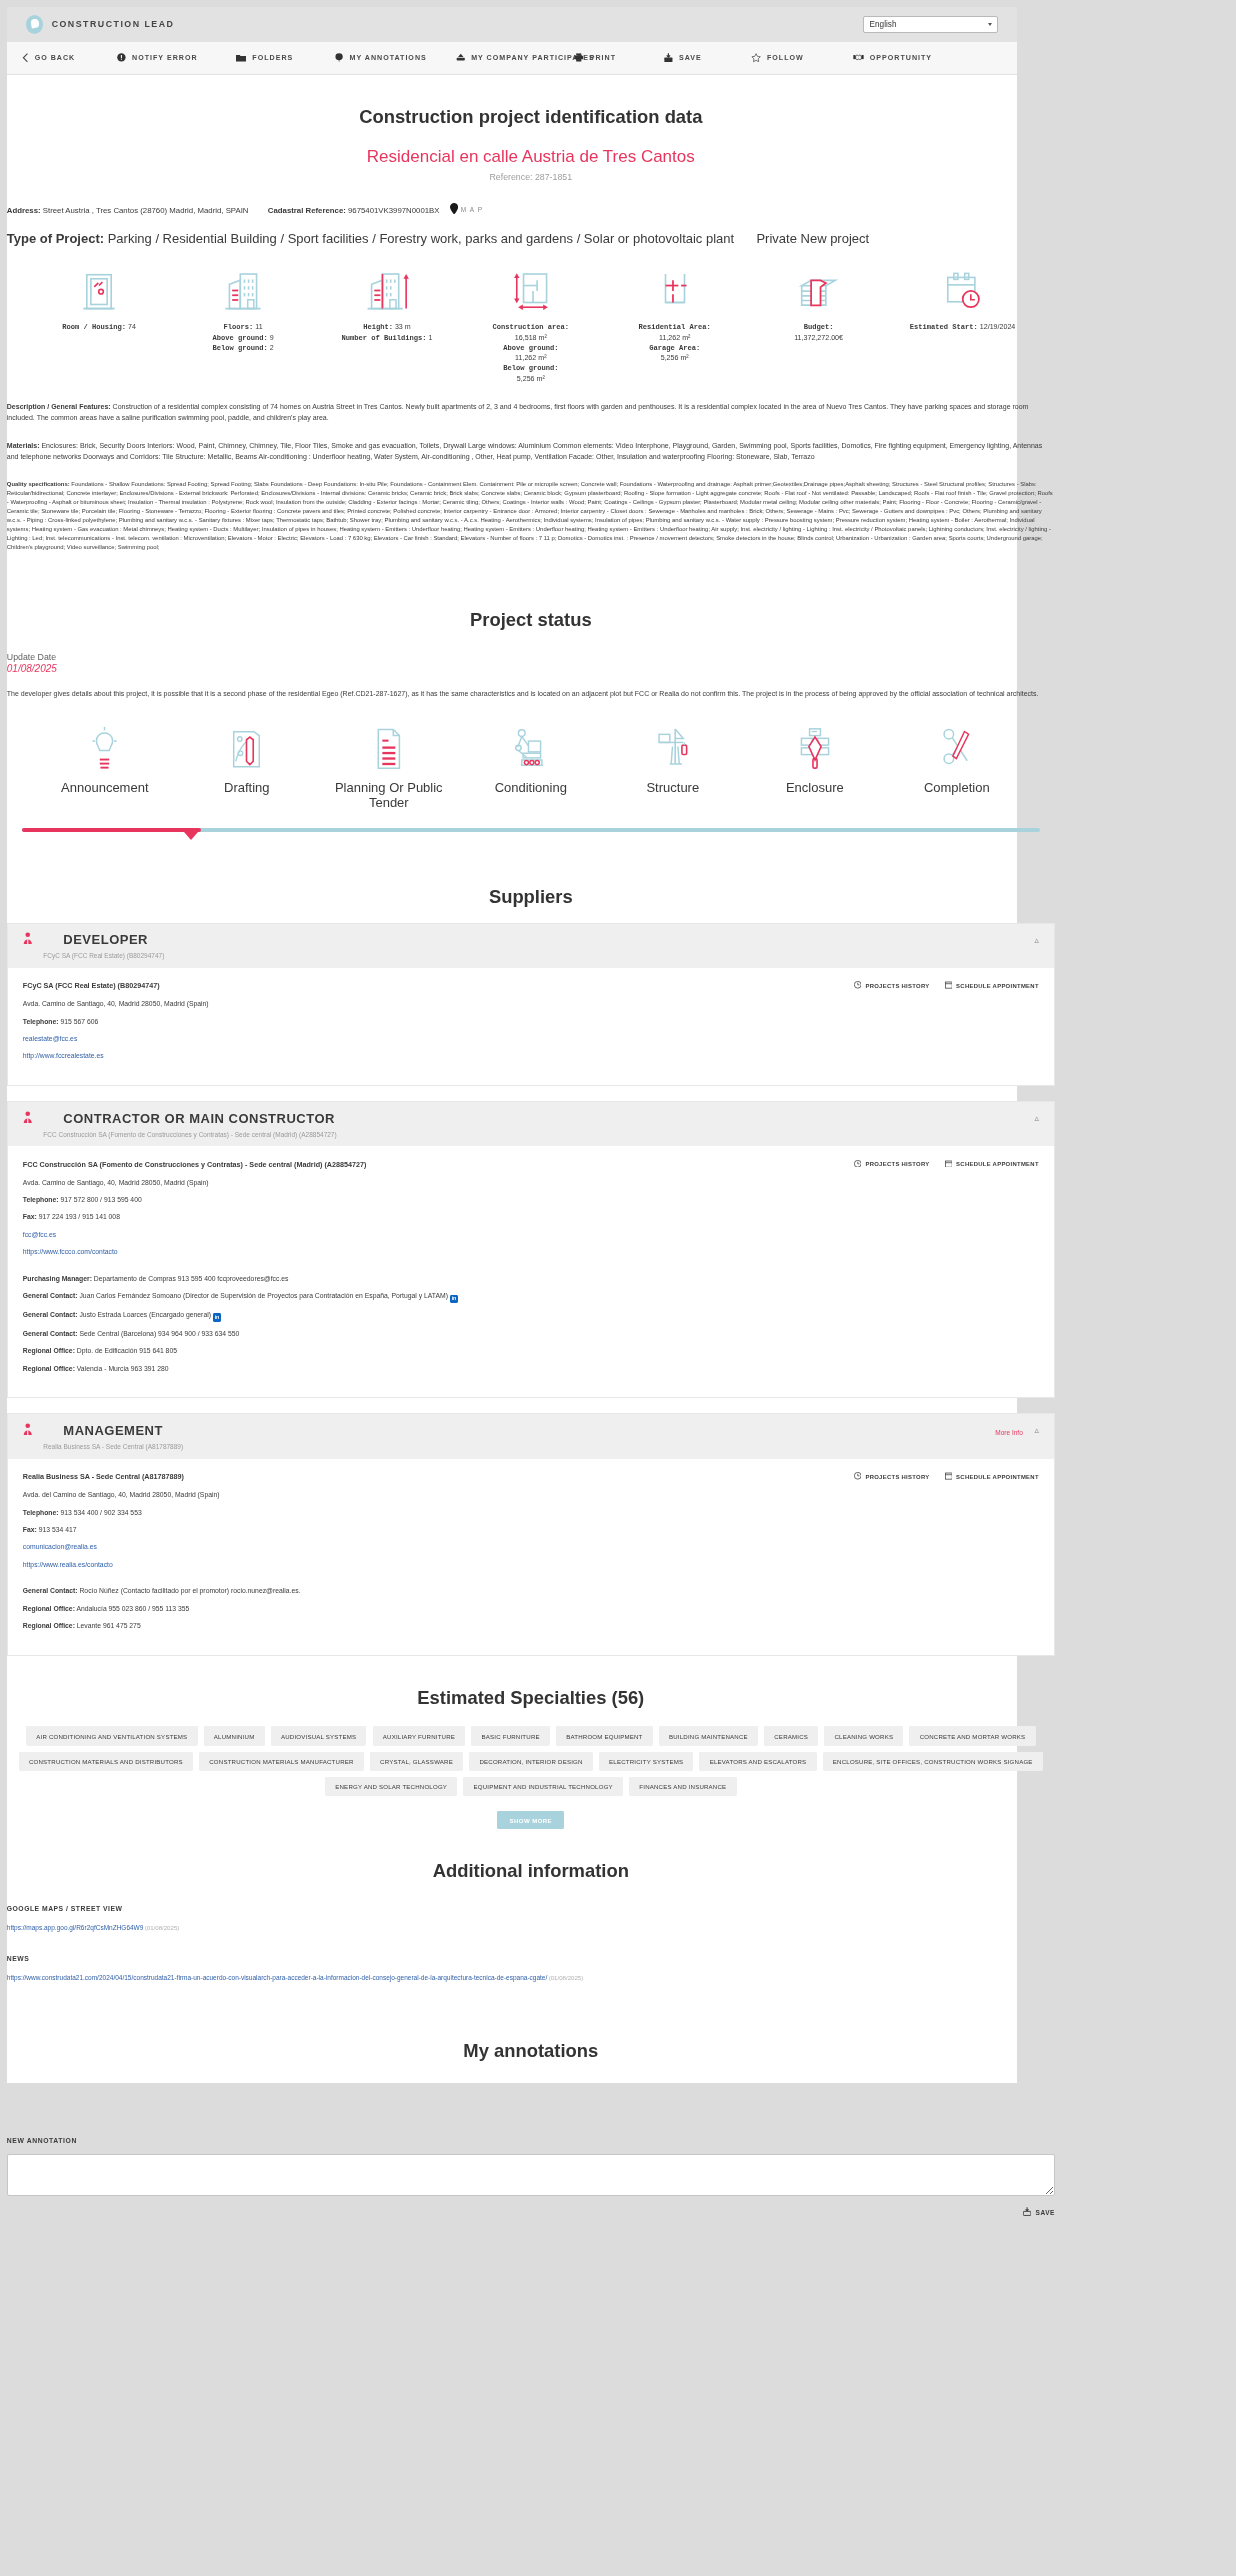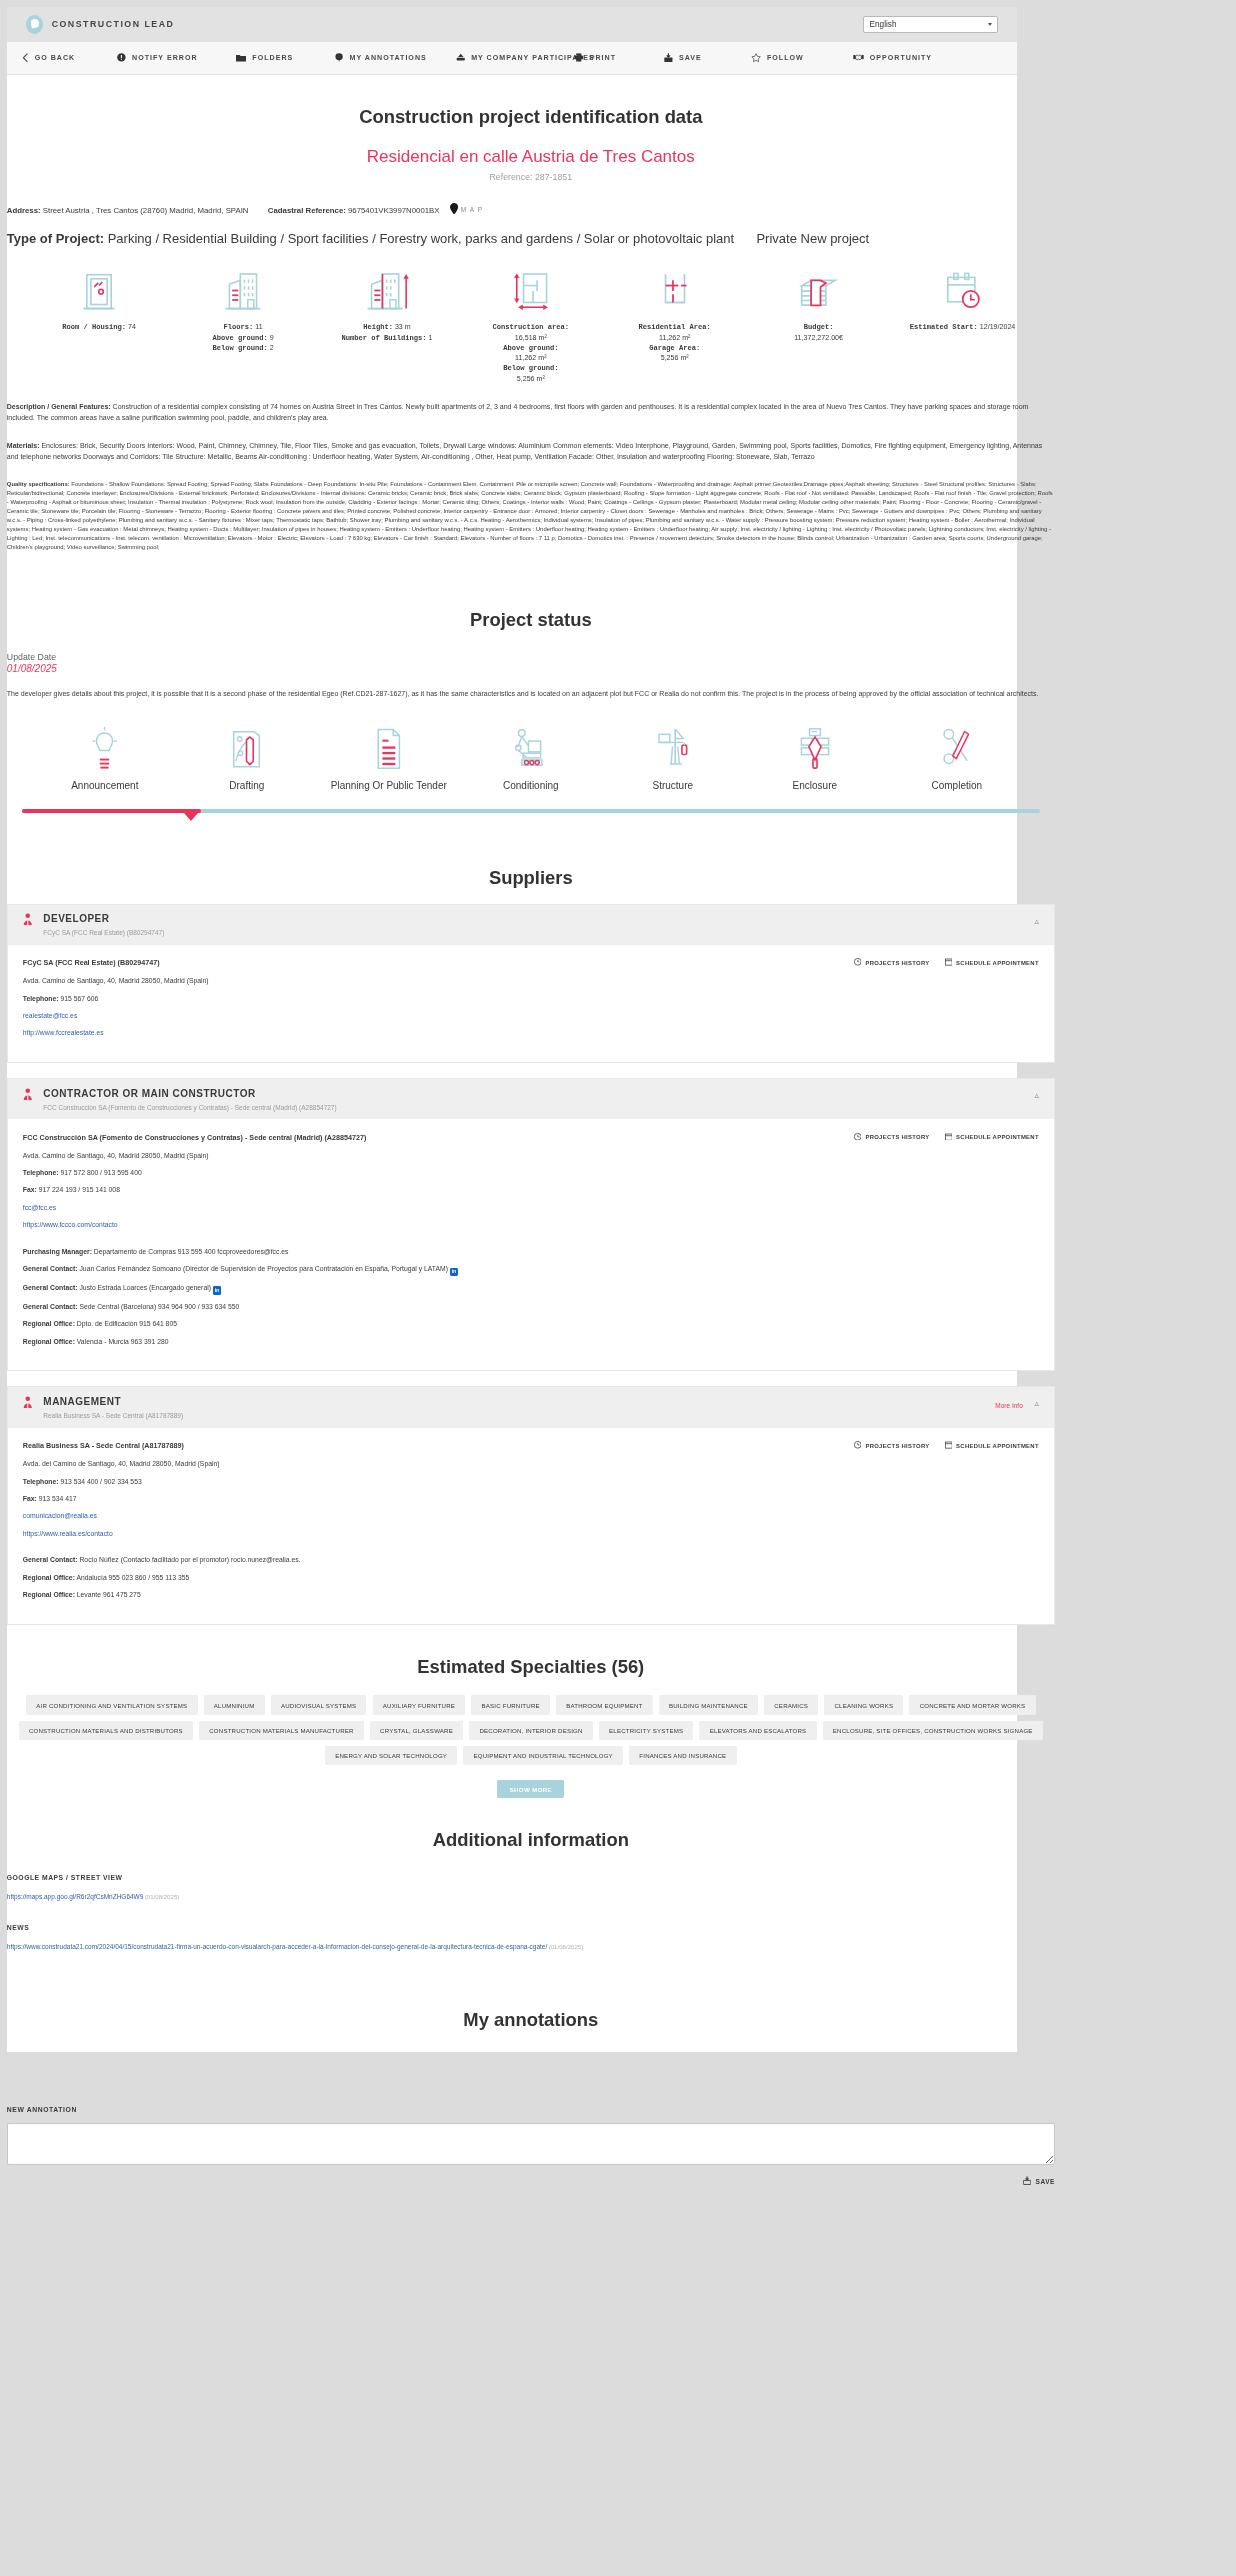--- a/index.html
+++ b/index.html
@@ -141,21 +141,21 @@
 
   
   .status-wrap { padding-top: 27px; }
   .upd-label { font-size: 8.8px; color: #636363; margin-top: 20.4px; }
   .upd-date { font-size: 10px; color: #e8355e; margin-top: 1.4px; font-style: italic; }
   .status-desc { font-size: 7px; line-height: 1.6; margin-top: 13.6px; }
 
   .timeline { display: flex; margin-top: 23px; padding: 0 27px; }
   .tl-step { flex: 1; text-align: center; }
   .tl-step .gfx { height: 49px; display: flex; align-items: flex-end; justify-content: center; }
-  .tl-step .lbl { margin-top: 9.5px; font-size: 10px; color: #3a3a3a; }
+  .tl-step .lbl { margin-top: 9.5px; font-size: 13px; color: #3a3a3a; }
 
   .tl-bar-wrap { position: relative; margin-top: 17.7px; padding: 0 15px 23px 15px; }
   .tl-bar { height: 3.4px; background: #a8d3dd; border-radius: 2px; position: relative; }
   .tl-bar .fill { position: absolute; left: 0; top: 0; bottom: 0; width: 17.6%; background: #e8355e; border-radius: 2px; }
   .tl-marker {
     position: absolute;
     left: 17.6%; top: 3.4px;
     transform: translateX(-50%);
     width: 0; height: 0;
     border-left: 7.5px solid transparent;
@@ -167,21 +167,21 @@
   .supplier-card { margin-top: 15px; border: 0.7px solid #e7e7e7; }
   .sup-head {
     background: #efefef;
     padding: 8.8px 15px 8.8px 15px;
     display: flex;
     align-items: flex-start;
     gap: 11px;
     position: relative;
     cursor: pointer;
   }
-  .sup-head .role { font-size: 10px; font-weight: 700; letter-spacing: 0.5px; color: #3a3a3a; }
+  .sup-head .role { font-size: 13px; font-weight: 700; letter-spacing: 0.5px; color: #3a3a3a; margin-left: 20px; }
   .sup-head .sub { font-size: 6.5px; color: #9b9b9b; margin-top: 4.8px; }
   .chev { position: absolute; right: 15px; top: 11px; color: #8c8c8c; font-size: 8.8px; }
   .more-info { position: absolute; right: 31px; top: 15px; font-size: 6.5px; color: #e8355e; cursor: pointer; }
   .sup-body { background: #fff; padding: 13.6px 15px 16.3px 15px; position: relative; }
   .sup-body .cname { font-size: 7.2px; font-weight: 700; margin-bottom: 8.8px; }
   .sup-body .row { font-size: 6.8px; line-height: 1.45; margin-bottom: 7.5px; }
   .sup-body .row b { font-weight: 700; }
   .sup-body a.link { color: #2f5fa8; text-decoration: none; }
   .sup-actions { position: absolute; right: 15px; top: 13.6px; display: flex; gap: 15px; }
   .sup-act { display: flex; align-items: center; gap: 4.1px; font-size: 5.9px; font-weight: 700; letter-spacing: 0.3px; color: #3a3a3a; cursor: pointer; }

